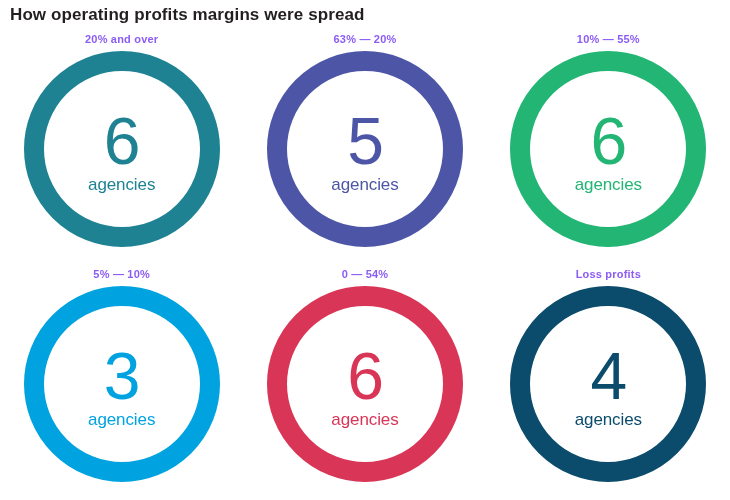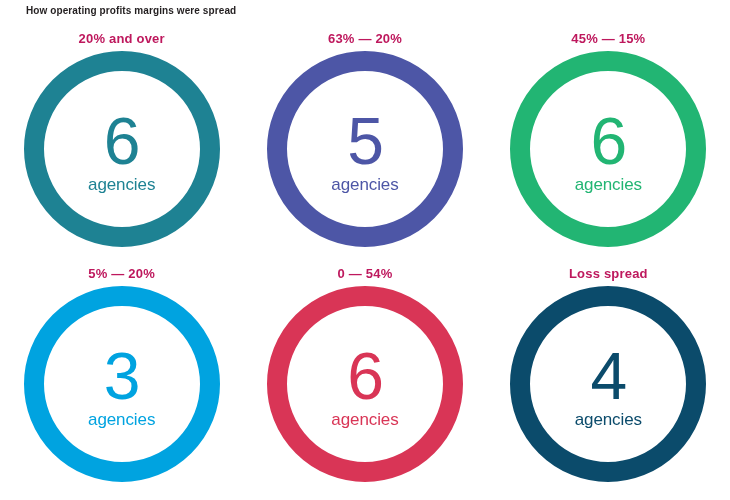--- a/index.html
+++ b/index.html
@@ -13,26 +13,25 @@
     font-family: "Liberation Sans", sans-serif;
     color: #231f20;
     overflow: hidden;
     position: relative;
   }
 
   .page-title {
     position: absolute;
     left: 10px;
     top: 5px;
-    font-size: 10px;
+    font-size: 17px;
     font-weight: bold;
     letter-spacing: 0.1px;
     color: #231f20;
     white-space: nowrap;
-    margin-left: 16px;
   }
 
   .grid {
     position: absolute;
     left: 0;
     top: 30px;
     width: 730px;
     height: 470px;
     display: grid;
     grid-template-columns: repeat(3, 1fr);
@@ -40,23 +39,23 @@
   }
 
   .cell {
     position: relative;
     display: flex;
     flex-direction: column;
     align-items: center;
   }
 
   .cell-title {
-    font-size: 13px;
-    font-weight: bold;
-    color: #be185d;
+    font-size: 11px;
+    font-weight: bold;
+    color: #8b5cf6;
     text-align: right;
     white-space: nowrap;
     height: 18px;
     line-height: 18px;
     letter-spacing: 0.2px;
   }
 
   .donut-wrap {
     position: relative;
     width: 196px;
@@ -169,21 +168,21 @@
         </text>
       </svg>
       <div class="center-stack">
         <div class="big-number" style="color:#4D56A6">5</div>
         <div class="unit-label" style="color:#4D56A6">agencies</div>
       </div>
     </div>
   </div>
 
   <div class="cell">
-    <div class="cell-title">45% — 15%</div>
+    <div class="cell-title">10% — 55%</div>
     <div class="donut-wrap">
       <svg class="donut-svg" viewBox="0 0 196 196">
         <defs>
           <path id="arcTop2" d="M 38 98 A 60 60 0 0 1 158 98" fill="none"></path>
           <path id="arcBot2" d="M 160 98 A 62 62 0 0 1 36 98" fill="none"></path>
         </defs>
         <circle cx="98" cy="98" r="88" fill="none" stroke-width="20" style="stroke:#22B573"></circle>
         <text class="arc-text year">
           <textPath href="#arcTop2" startOffset="50%" text-anchor="middle">2023</textPath>
         </text>
@@ -192,21 +191,21 @@
         </text>
       </svg>
       <div class="center-stack">
         <div class="big-number" style="color:#22B573">6</div>
         <div class="unit-label" style="color:#22B573">agencies</div>
       </div>
     </div>
   </div>
 
   <div class="cell">
-    <div class="cell-title">5% — 20%</div>
+    <div class="cell-title">5% — 10%</div>
     <div class="donut-wrap">
       <svg class="donut-svg" viewBox="0 0 196 196">
         <defs>
           <path id="arcTop3" d="M 38 98 A 60 60 0 0 1 158 98" fill="none"></path>
           <path id="arcBot3" d="M 160 98 A 62 62 0 0 1 36 98" fill="none"></path>
         </defs>
         <circle cx="98" cy="98" r="88" fill="none" stroke-width="20" style="stroke:#00A3E0"></circle>
         <text class="arc-text year">
           <textPath href="#arcTop3" startOffset="50%" text-anchor="middle">2023</textPath>
         </text>
@@ -238,21 +237,21 @@
         </text>
       </svg>
       <div class="center-stack">
         <div class="big-number" style="color:#D93556">6</div>
         <div class="unit-label" style="color:#D93556">agencies</div>
       </div>
     </div>
   </div>
 
   <div class="cell">
-    <div class="cell-title">Loss spread</div>
+    <div class="cell-title">Loss profits</div>
     <div class="donut-wrap">
       <svg class="donut-svg" viewBox="0 0 196 196">
         <defs>
           <path id="arcTop5" d="M 38 98 A 60 60 0 0 1 158 98" fill="none"></path>
           <path id="arcBot5" d="M 160 98 A 62 62 0 0 1 36 98" fill="none"></path>
         </defs>
         <circle cx="98" cy="98" r="88" fill="none" stroke-width="20" style="stroke:#0B4B6B"></circle>
         <text class="arc-text year">
           <textPath href="#arcTop5" startOffset="50%" text-anchor="middle">2023</textPath>
         </text>

